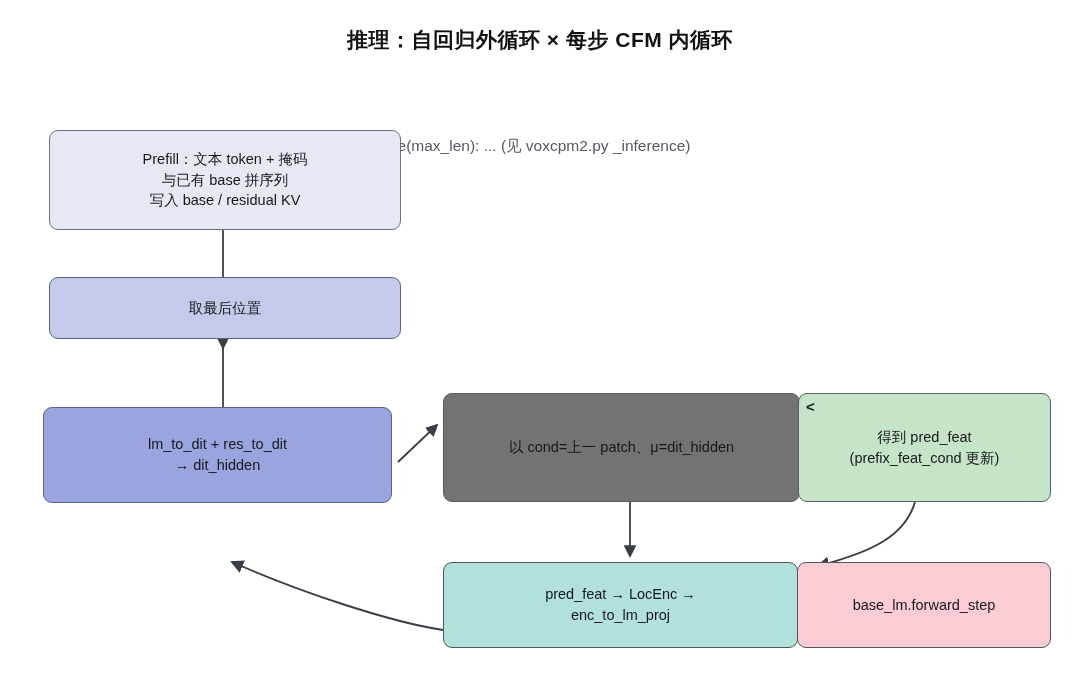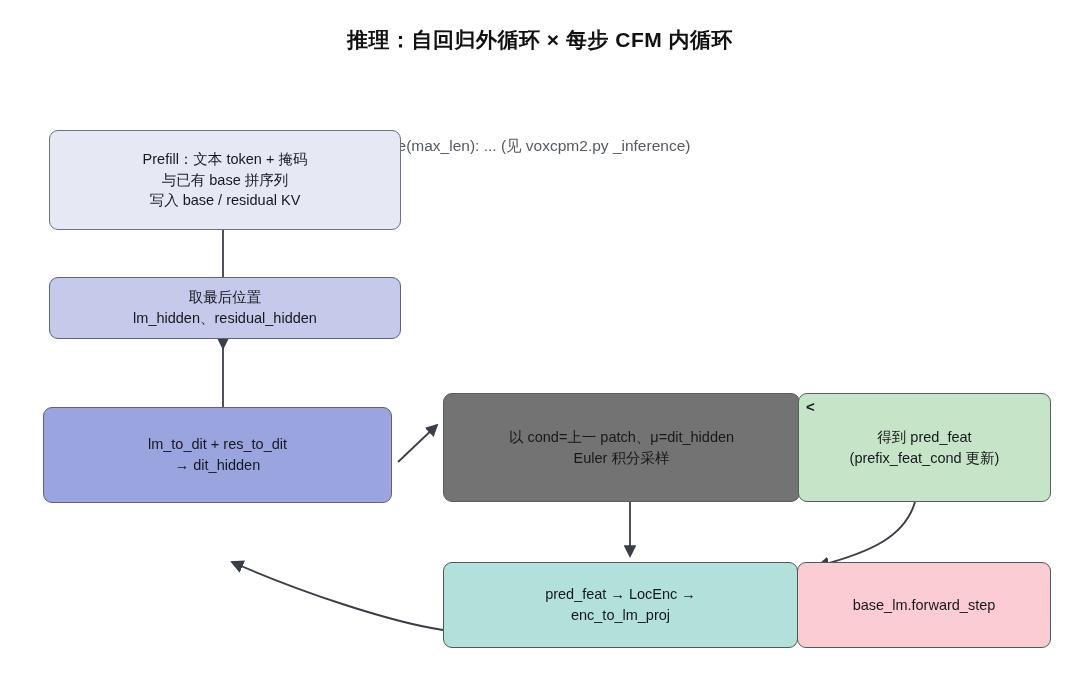--- a/index.html
+++ b/index.html
@@ -158,35 +158,33 @@
     <div class="lines">
       <div>Prefill：文本 token + 掩码</div>
       <div>与已有 base 拼序列</div>
       <div>写入 base / residual KV</div>
     </div>
   </div>
 
   <div class="node" id="node-lasthidden">
     <div class="lines">
       <div>取最后位置</div>
-      <div>lm_hidden、residual_hidden</div>
     </div>
   </div>
 
   <div class="node" id="node-todit">
     <div class="lines">
       <div>lm_to_dit + res_to_dit</div>
       <div>→ dit_hidden</div>
     </div>
   </div>
 
   <div class="node" id="node-euler">
     <div class="lines">
       <div>以 cond=上一 patch、μ=dit_hidden</div>
-      <div>Euler 积分采样</div>
     </div>
   </div>
 
   <div class="node" id="node-predfeat">
     <div class="lines">
       <div>得到 pred_feat</div>
       <div>(prefix_feat_cond 更新)</div>
     </div>
   </div>
   <div class="cond-marker">&lt;</div>

